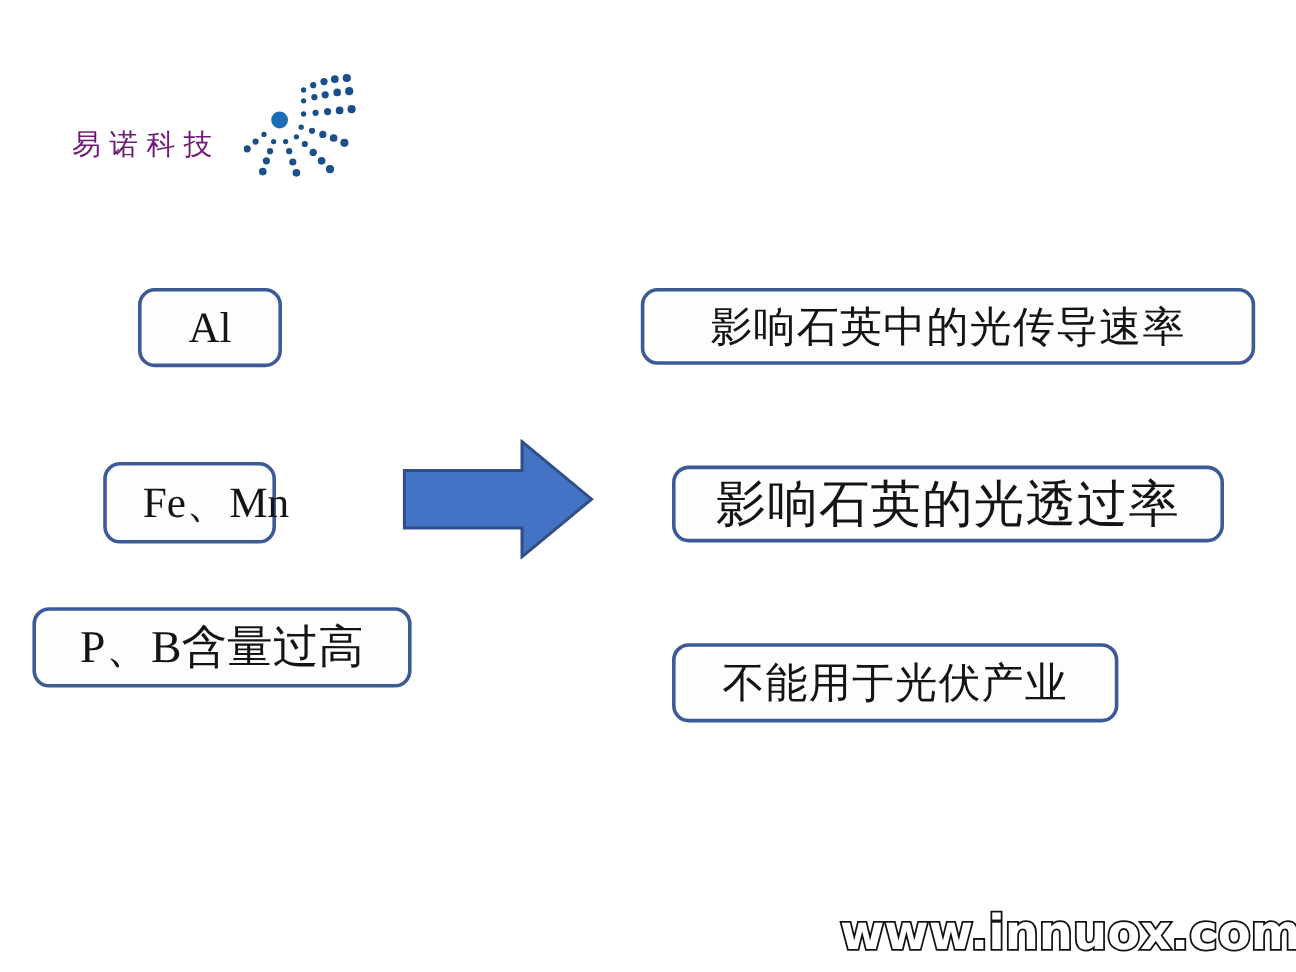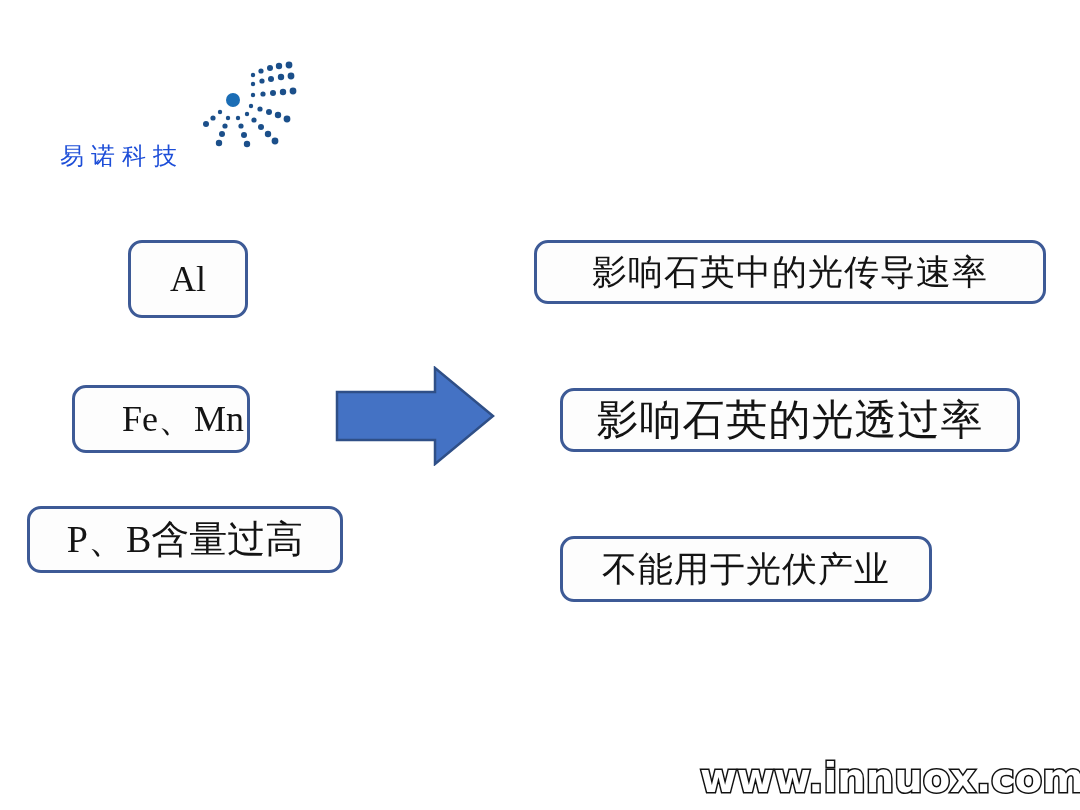--- a/index.html
+++ b/index.html
@@ -41,24 +41,23 @@
   .wm-dark { color: #1d6fb5; }
   .wm-light { color: #1596d8; }
   .wm-dot { color: #1596d8; }
   #logo-sub {
     position: absolute;
     left: 2px;
     top: 68px;
     font-family: "DejaVu Sans", "Liberation Sans", sans-serif;
     font-size: 24px;
     font-weight: 500;
-    color: #1d4ed8;
+    color: #701a75;
     letter-spacing: 7px;
     white-space: nowrap;
-    margin-top: 36px;
   }
   #logo-burst {
     position: absolute;
     left: 145px;
     top: 12px;
     width: 115px;
     height: 105px;
   }
 
   
@@ -77,22 +76,22 @@
   .node-latin {
     font-family: "Liberation Serif", "DejaVu Serif", serif;
     font-weight: 400;
   }
   .node-cjk {
     font-family: "DejaVu Sans", "Liberation Sans", sans-serif;
     font-weight: 400;
     text-align: right;
   }
 
-  #node-al      { left: 128px; top: 240px; width: 120px; height: 78px; font-size: 36px; justify-content: center; }
-  #node-femn    { left:  72px; top: 385px; width: 178px; height: 68px; font-size: 36px; padding-left: 44px; }
+  #node-al      { left: 115px; top: 240px; width: 120px; height: 66px; font-size: 36px; justify-content: center; }
+  #node-femn    { left:  86px; top: 385px; width: 144px; height: 68px; font-size: 36px; padding-left: 44px; }
   #node-pb      { left:  27px; top: 506px; width: 316px; height: 67px; font-size: 38px; }
 
   #node-speed   { left: 534px; top: 240px; width: 512px; height: 64px; font-size: 35px; letter-spacing: 1px; }
   #node-trans   { left: 560px; top: 388px; width: 460px; height: 64px; font-size: 42px; letter-spacing: 1px; }
   #node-pv      { left: 560px; top: 536px; width: 372px; height: 66px; font-size: 35px; letter-spacing: 1px; }
 
   
   #arrow {
     position: absolute;
     left: 335px;

